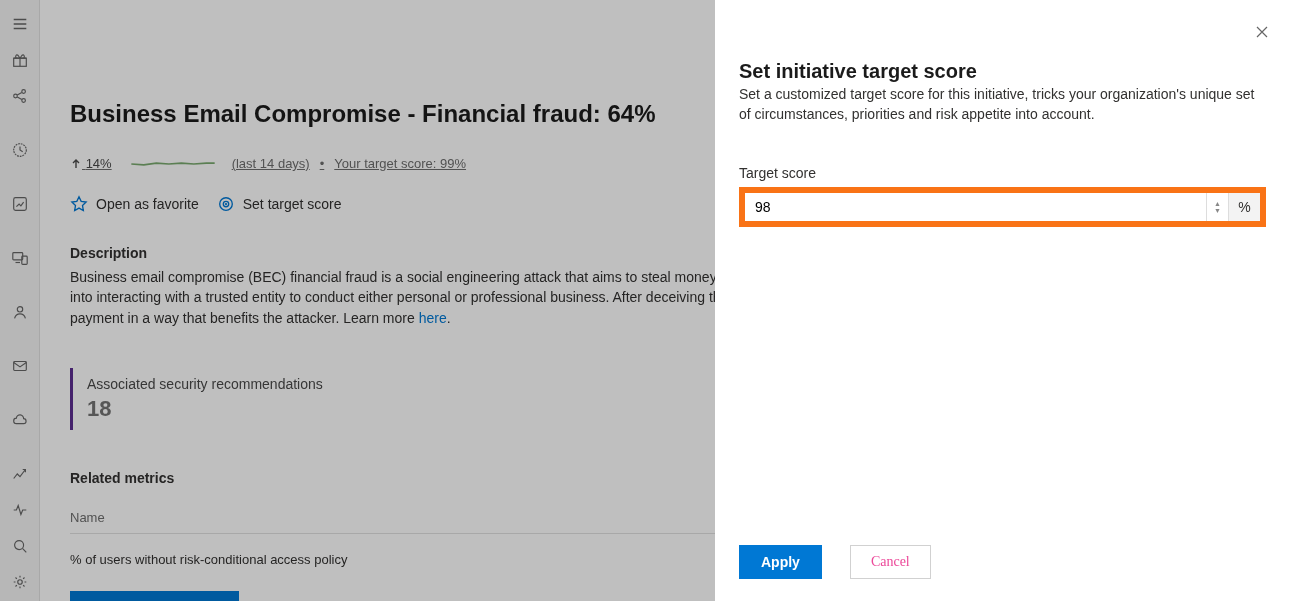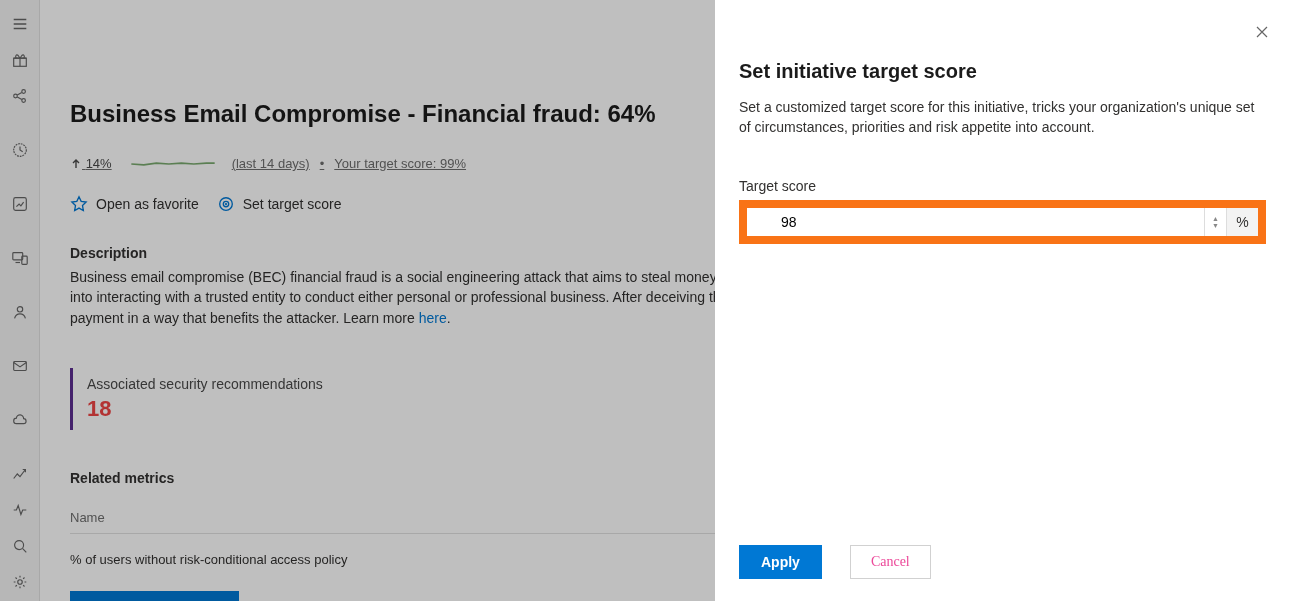--- a/index.html
+++ b/index.html
@@ -122,21 +122,21 @@
       margin-bottom: 40px;
     }
     .rec-label {
       font-size: 14px;
       color: #4a4a4a;
       margin-bottom: 4px;
     }
     .rec-value {
       font-size: 22px;
       font-weight: 700;
-      color: #ef4444;
+      color: #737373;
     }
     .related-title {
       font-size: 14px;
       font-weight: 600;
       color: #323130;
       margin-bottom: 24px;
     }
     .table-header {
       font-size: 13px;
       color: #6e6e6e;
@@ -180,37 +180,36 @@
       top: 24px;
       right: 20px;
       cursor: pointer;
       color: #666;
     }
     .panel-title {
       font-size: 20px;
       font-weight: 700;
       color: #1b1b1b;
       margin-top: 38px;
-      margin-bottom: 14px;
+      margin-bottom: 1px;
     }
     .panel-desc {
       font-size: 14px;
       color: #323130;
       line-height: 1.45;
       margin-bottom: 40px;
     }
     .field-label {
       font-size: 14px;
       color: #323130;
       margin-bottom: 6px;
     }
     .input-wrap {
       display: flex;
-      border: 8px solid #f97316;
-      padding-left: 24px;
+      border: 6px solid #f97316;
     }
     .input-wrap input {
       flex: 1;
       border: none;
       padding: 6px 10px;
       font-size: 14px;
       outline: none;
     }
     .input-stepper {
       width: 22px;

